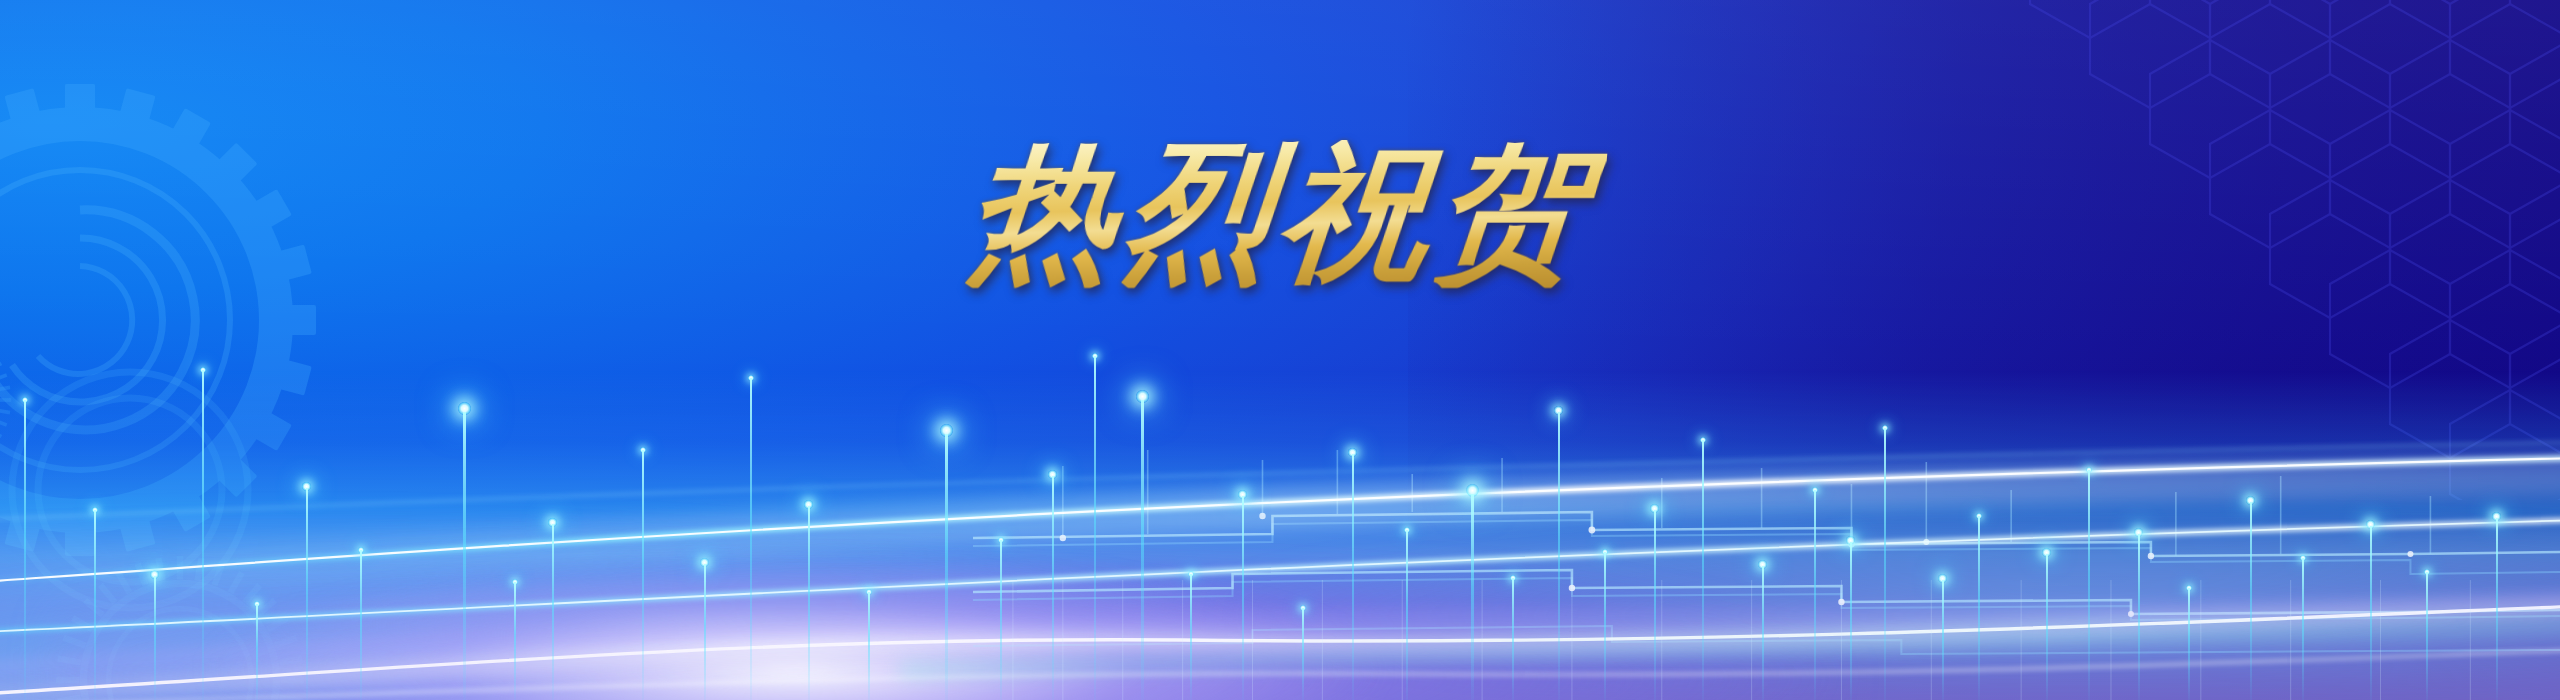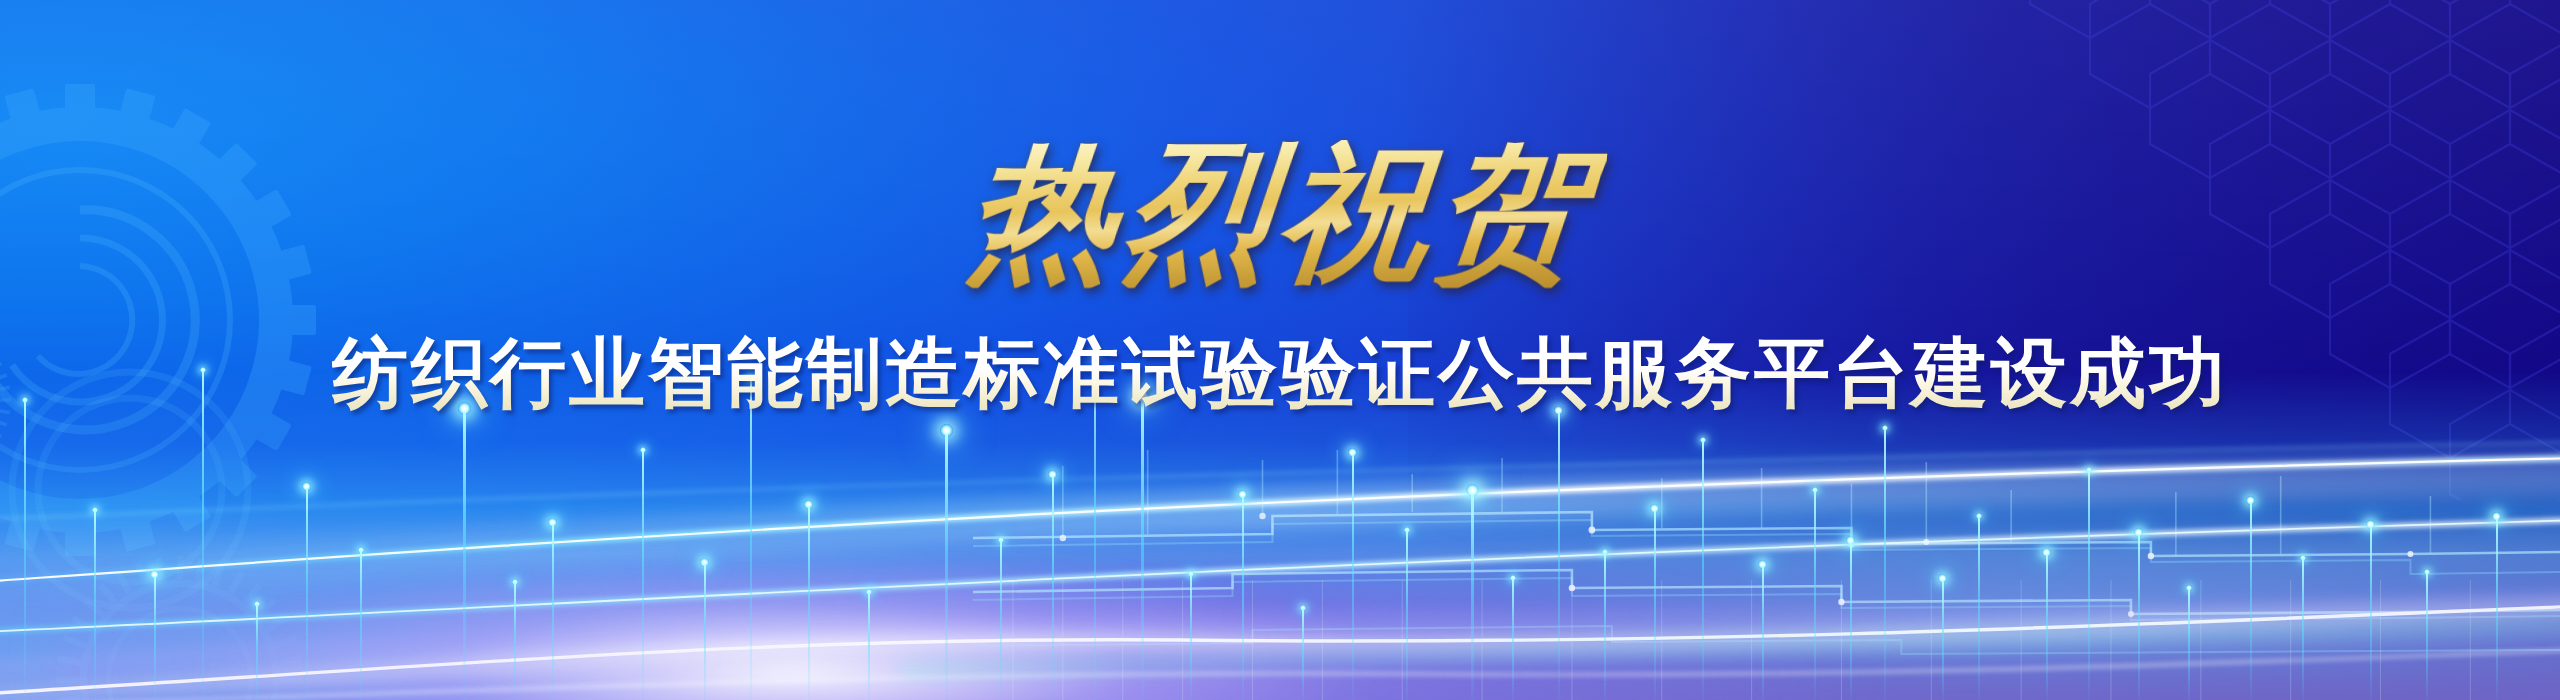--- a/index.html
+++ b/index.html
@@ -617,17 +617,14 @@
       </div>
     <div class="pin" style="left:2492px;">
         <b></b>
         <i style="height:182px"></i>
       </div>
   </div>
 
   <div class="title-wrap">
     <span class="title">热烈祝贺</span>
   </div>
-  <div class="subtitle-wrap">
-    <span class="subtitle">纺织行业智能制造标准试验验证公共服务平台建设成功</span>
-  </div>
 
 </div>
 
 </body></html>

